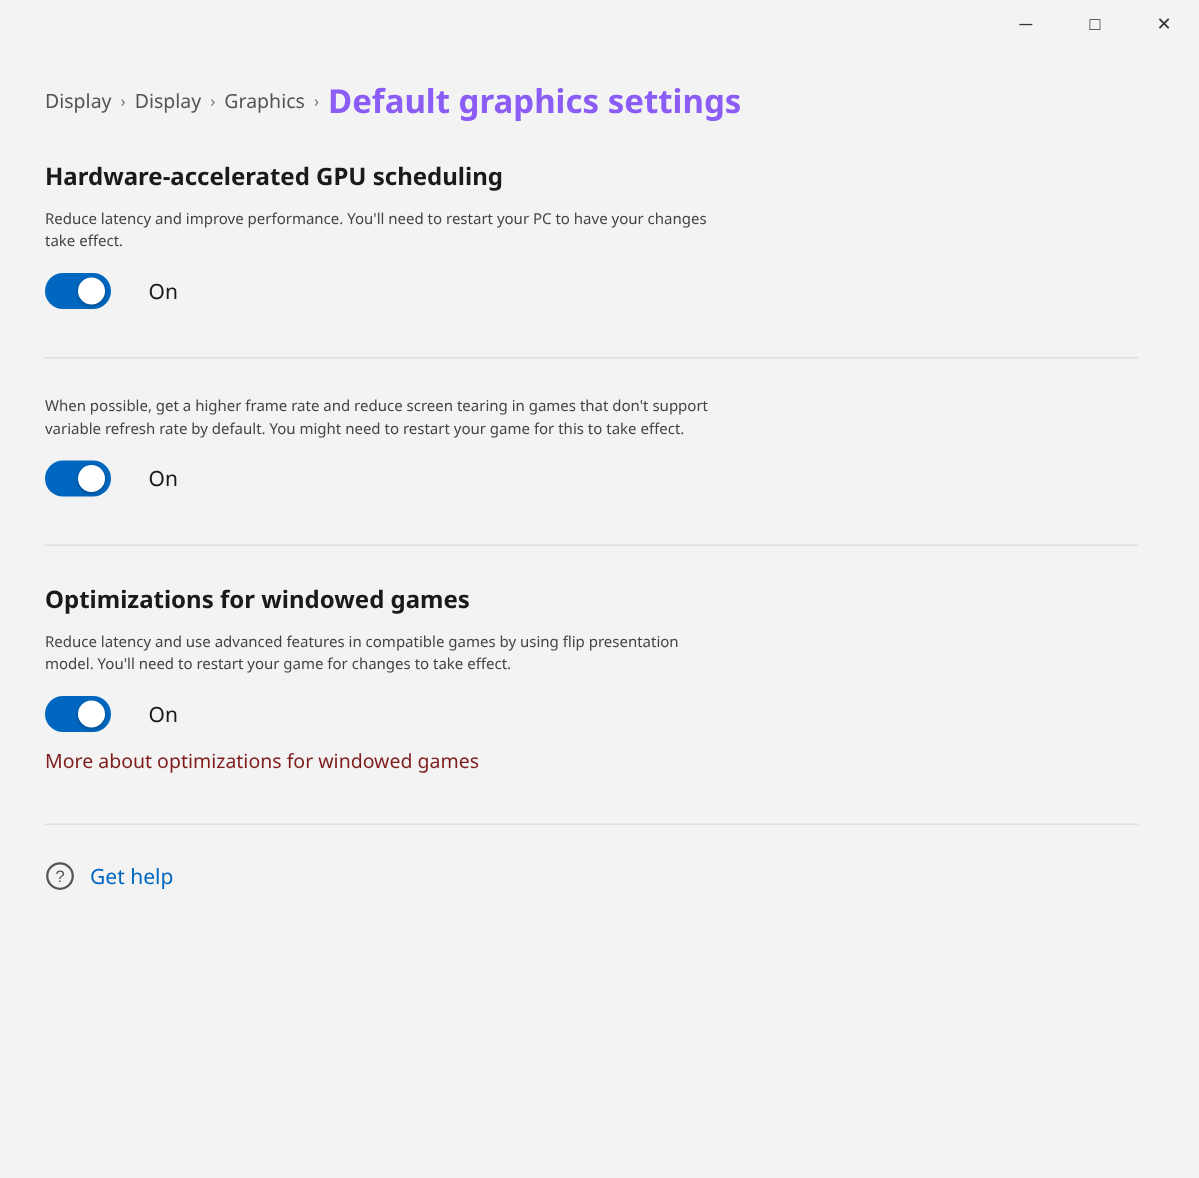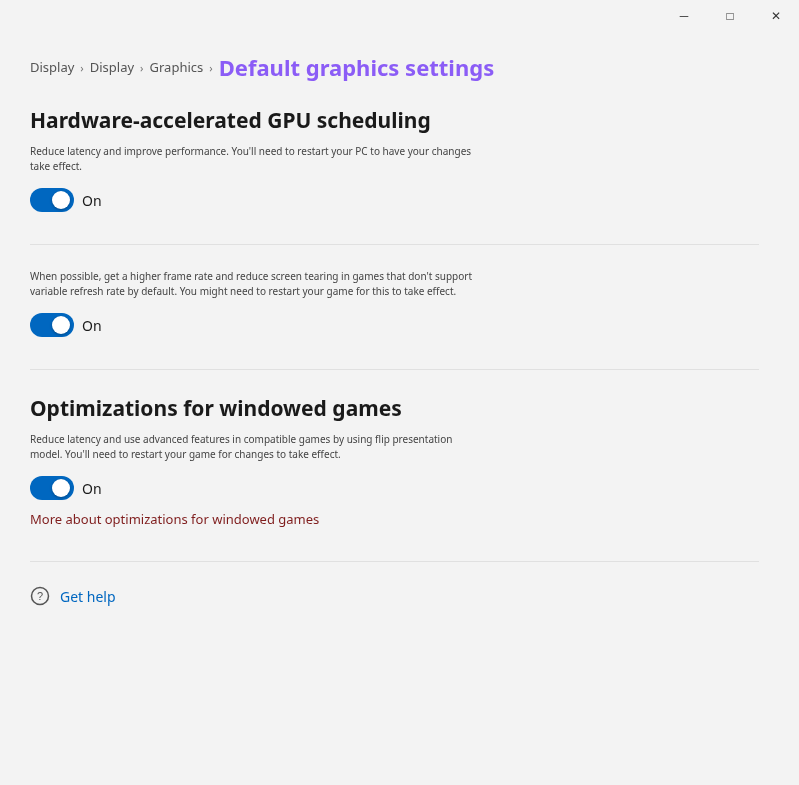--- a/index.html
+++ b/index.html
@@ -71,38 +71,38 @@
       font-size: 22px;
       font-weight: 700;
       color: #8b5cf6;
     }
 
     .section {
       margin-bottom: 32px;
     }
 
     .section-title {
-      font-size: 21px;
+      font-size: 16px;
       font-weight: 700;
       color: #1a1a1a;
       margin-bottom: 10px;
     }
 
     .section-desc {
       font-size: 10px;
       color: #444;
       line-height: 1.5;
       margin-bottom: 14px;
       max-width: 450px;
     }
 
     .toggle-row {
       display: flex;
       align-items: center;
-      gap: 8px;
+      gap: 25px;
     }
 
     .toggle {
       position: relative;
       width: 44px;
       height: 24px;
       cursor: pointer;
     }
 
     .toggle input {

